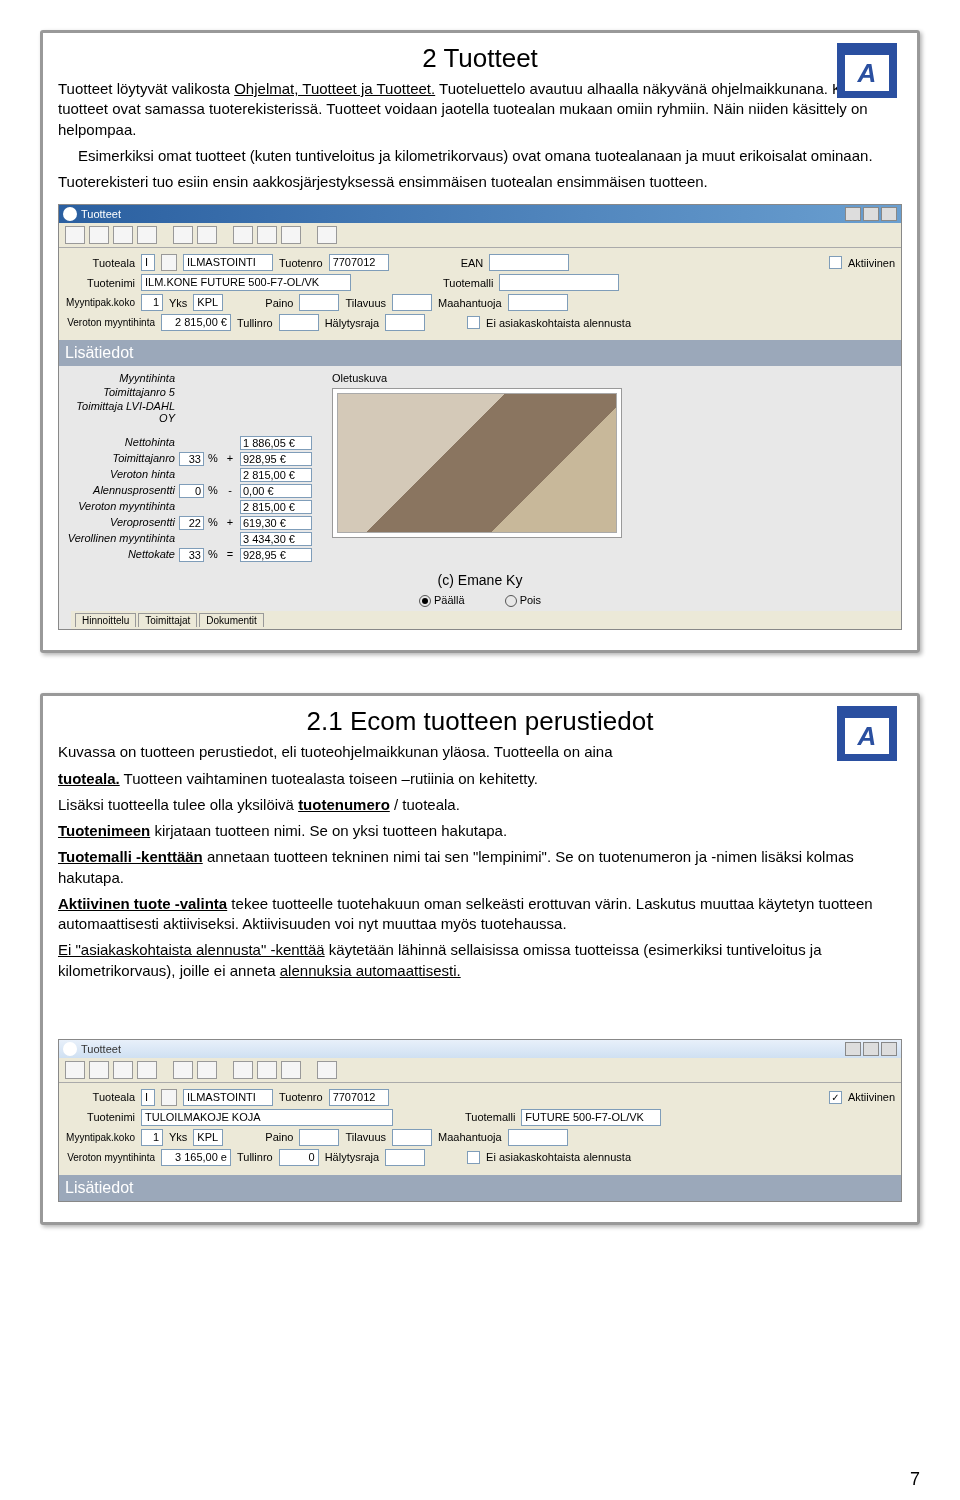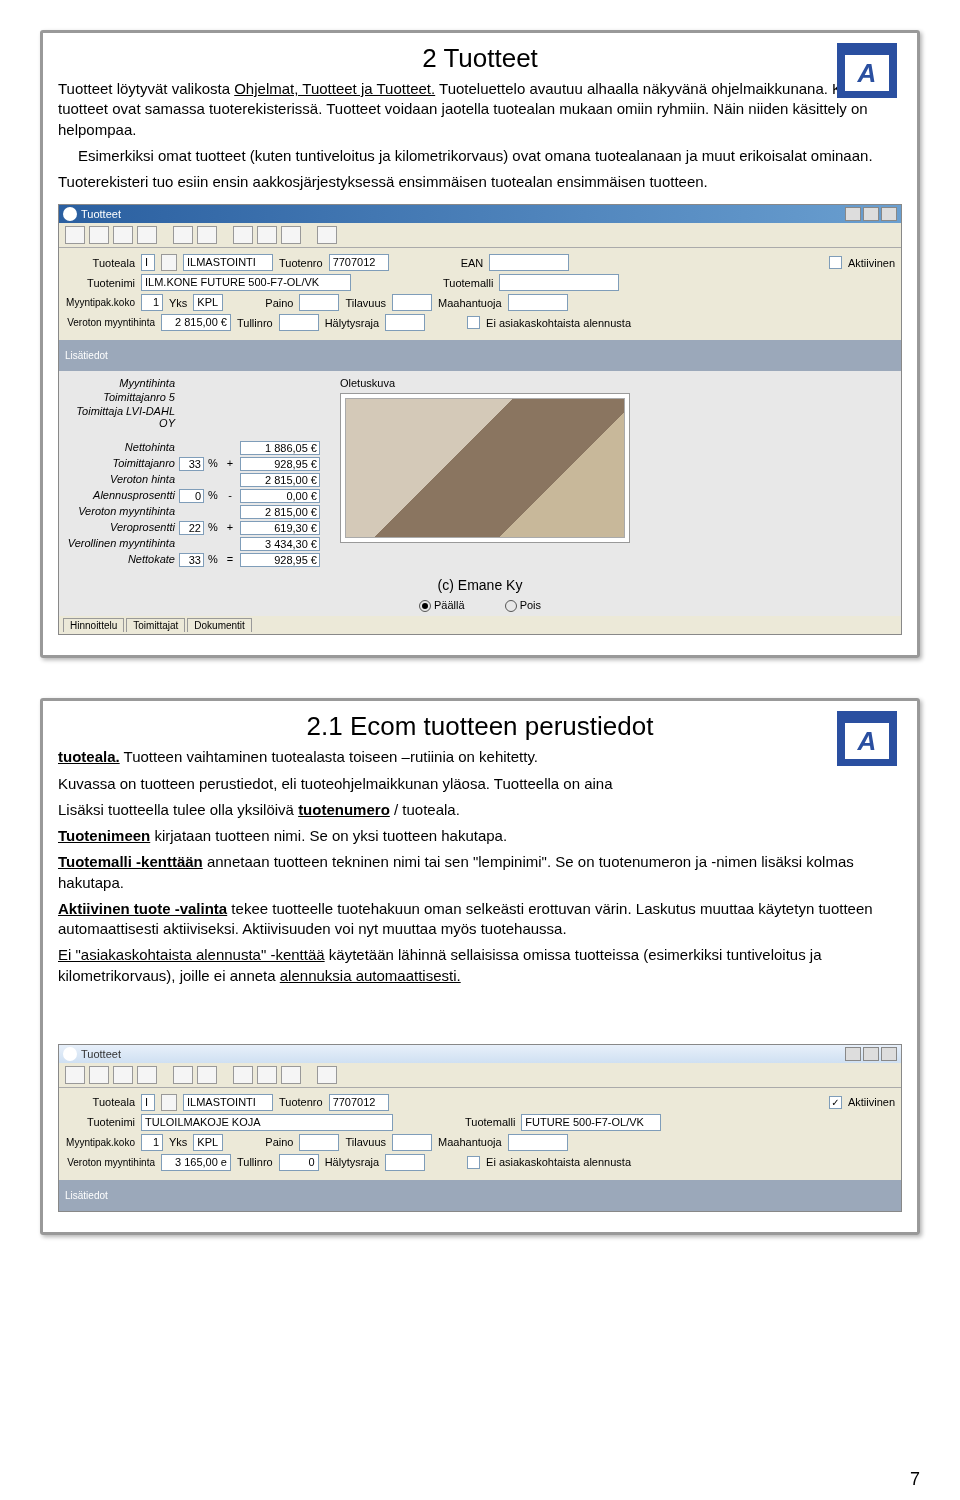--- a/index.html
+++ b/index.html
@@ -20,34 +20,34 @@
   .titlebar .wbtns { margin-left: auto; display: flex; gap: 2px; }
   .titlebar .wb { width: 16px; height: 14px; background: #ddd; border: 1px solid #888; }
   .toolbar { background: #ece9d8; border-bottom: 1px solid #aaa; padding: 3px 6px; display: flex; gap: 4px; align-items: center; }
   .tbtn { width: 20px; height: 18px; border: 1px solid #999; background: #f5f5f5; display: inline-block; }
   .form-area { background: #ece9d8; padding: 6px; }
   .row { display: flex; gap: 6px; align-items: center; margin-bottom: 3px; }
   .lbl { color: #000; white-space: nowrap; text-align: right; }
   .fld { background: #fff; border: 1px solid #7f9db9; padding: 1px 3px; height: 17px; }
   .chk { width: 13px; height: 13px; border: 1px solid #7f9db9; background: #fff; display: inline-block; vertical-align: middle; }
   .chk.checked::after { content: "✓"; font-size: 10px; display: block; line-height: 11px; text-align: center; }
-  .section-hdr { background: #9ba8ba; color: #fff; padding: 10px 6px; font-size: 10px; }
+  .section-hdr { background: #9ba8ba; color: #fff; padding: 4px 6px; font-size: 16px; }
   .pricing { display: flex; gap: 20px; padding: 6px; align-items: flex-start; }
   .price-table { font-size: 11px; }
   .price-table .prow { display: flex; gap: 4px; margin-bottom: 2px; }
   .price-table .plbl { width: 110px; text-align: right; font-style: italic; }
-  .price-table .pval { width: 80px; background: #fff; border: 1px solid #7f9db9; text-align: right; padding: 0 2px; }
+  .price-table .pval { width: 72px; background: #fff; border: 1px solid #7f9db9; text-align: left; padding: 0 2px; }
   .price-table .ppct { width: 25px; background: #fff; border: 1px solid #7f9db9; text-align: right; padding: 0 2px; }
   .price-table .pop { width: 12px; text-align: center; }
   .img-preview { border: 1px solid #999; background: #fff; padding: 4px; }
   .img-preview .pic { width: 280px; height: 140px; background: linear-gradient(135deg, #d4c9b8 40%, #8a7560 40%, #8a7560 70%, #c8b89a 70%); border: 1px solid #aaa; }
   .radio-row { display: flex; gap: 40px; padding: 4px 10px; font-size: 11px; }
   .radio { width: 12px; height: 12px; border: 1px solid #555; border-radius: 50%; display: inline-block; vertical-align: middle; }
   .radio.sel::after { content: ""; display: block; width: 6px; height: 6px; background: #000; border-radius: 50%; margin: 2px; }
-  .tabs { display: flex; gap: 2px; padding: 2px 4px; background: #ece9d8; font-size: 10px; }
+  .tabs { display: flex; gap: 2px; padding: 2px 4px; background: #ece9d8; font-size: 10px; margin-left: 12px; }
   .tab { background: #ece9d8; border: 1px solid #999; border-bottom: none; padding: 1px 6px; }
   .copyright { text-align: center; font-size: 14px; padding: 2px; }
   .spacer { height: 10px; }
 </style>
 </head>
 <body>
 
 <div class="page">
 
   <div class="section-box">
@@ -223,22 +223,22 @@
     </div>
   </div>
 
   <div class="section-box">
     <div class="logo">
       <div class="logo-cube">
           <div class="face">A</div>
         </div>
     </div>
     <h2>2.1 Ecom tuotteen perustiedot</h2>
+    <p class="para">Kuvassa on tuotteen perustiedot, eli tuoteohjelmaikkunan yläosa. Tuotteella on aina</p>
     <p class="para"><b class="underline">tuoteala.</b><span> Tuotteen vaihtaminen tuotealasta toiseen –rutiinia on kehitetty.</span></p>
-    <p class="para">Kuvassa on tuotteen perustiedot, eli tuoteohjelmaikkunan yläosa. Tuotteella on aina</p>
     <p class="para"><span>Lisäksi tuotteella tulee olla yksilöivä </span><b class="underline">tuotenumero</b><span> / tuoteala.</span></p>
     <p class="para"><b class="underline">Tuotenimeen</b><span> kirjataan tuotteen nimi. Se on yksi tuotteen hakutapa.</span></p>
     <p class="para"><b class="underline">Tuotemalli -kenttään</b><span> annetaan tuotteen tekninen nimi tai sen "lempinimi". Se on tuotenumeron ja -nimen lisäksi kolmas hakutapa.</span></p>
     <p class="para"><b class="underline">Aktiivinen tuote -valinta</b><span> tekee tuotteelle tuotehakuun oman selkeästi erottuvan värin. Laskutus muuttaa käytetyn tuotteen automaattisesti aktiiviseksi. Aktiivisuuden voi nyt muuttaa myös tuotehaussa.</span></p>
     <p class="para"><span class="underline">Ei "asiakaskohtaista alennusta" -kenttää</span><span> käytetään lähinnä sellaisissa omissa tuotteissa (esimerkiksi tuntiveloitus ja kilometrikorvaus), joille ei anneta </span><span class="underline">alennuksia automaattisesti.</span></p>
 
     <div style="height:40px"></div>
 
     <div class="screenshot">
       <div class="titlebar" style="background:linear-gradient(to bottom,#e8f0fa,#cfe0f2);color:#333">

